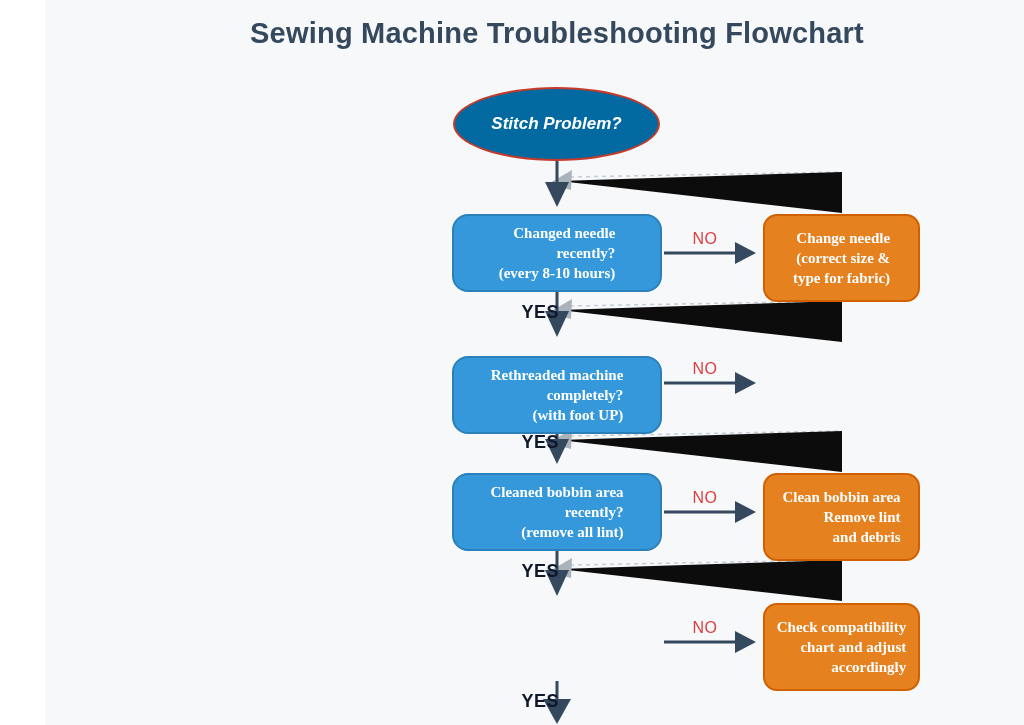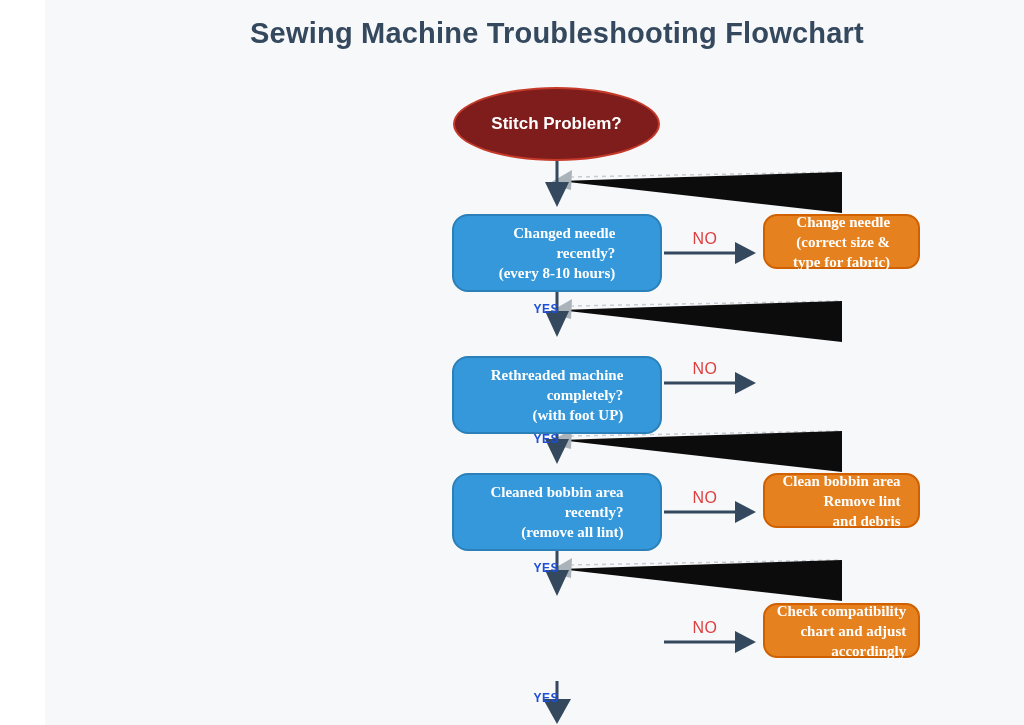--- a/index.html
+++ b/index.html
@@ -15,51 +15,51 @@
   .title{
     position:absolute;top:17px;left:0;width:1024px;
     text-align:center;font-size:29px;font-weight:bold;
     color:#35495e;letter-spacing:0.2px;
   }
   svg.connectors{
     position:absolute;left:0;top:0;z-index:1;
   }
   .start-ellipse{
     position:absolute;left:408px;top:87px;width:207px;height:74px;
-    background:#7f1d1d;border:2px solid #c53a29;border-radius:50%;
+    background:#0369a1;border:2px solid #c53a29;border-radius:50%;
     display:flex;align-items:center;justify-content:center;
-    z-index:2;box-sizing:border-box;
+    z-index:2;box-sizing:border-box;font-style:italic;
   }
   .start-ellipse span{
     color:#ffffff;font-size:17px;font-weight:bold;
   }
   .qbox{
     position:absolute;left:407px;width:210px;height:78px;
     background:#3598db;border:2px solid #2b80ba;border-radius:16px;
     display:flex;align-items:center;justify-content:center;
     z-index:2;box-sizing:border-box;
   }
   .abox{
-    position:absolute;left:718px;width:157px;height:55px;
+    position:absolute;left:718px;width:157px;height:88px;
     background:#e6811f;border:2px solid #d06000;border-radius:14px;
     display:flex;align-items:center;justify-content:center;
     z-index:2;box-sizing:border-box;
   }
   .boxtext{
     color:#ffffff;font-size:15px;font-weight:600;line-height:20px;
     text-align:right;white-space:pre-line;font-family:Liberation Serif, serif;
   }
   .no-label{
     position:absolute;left:628px;width:64px;text-align:center;
     color:#dd3e3e;font-size:16px;font-weight:normal;letter-spacing:0.5px;
     z-index:3;
   }
   .yes-label{
     position:absolute;left:438px;width:76px;text-align:right;
-    color:#1d4ed8;font-size:12px;font-weight:bold;letter-spacing:0.5px;
+    color:#0f172a;font-size:18px;font-weight:bold;letter-spacing:0.5px;
     z-index:3;
   }
 </style>
 </head>
 <body>
 
 <div class="canvas">
 
   <div class="title">Sewing Machine Troubleshooting Flowchart</div>
 

